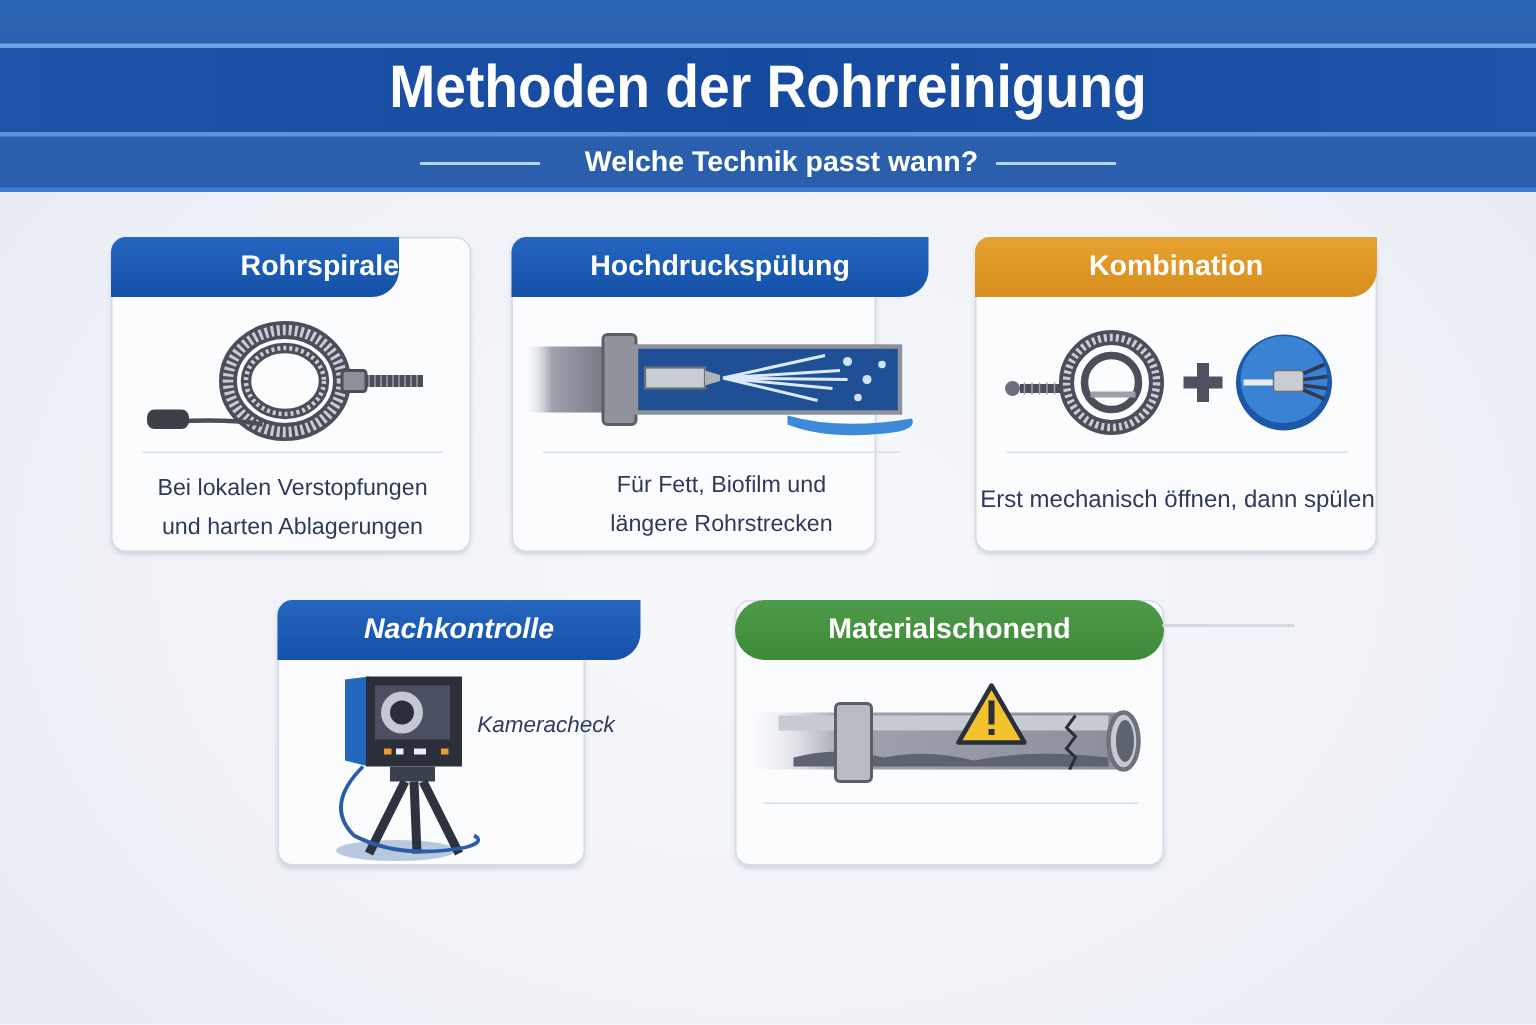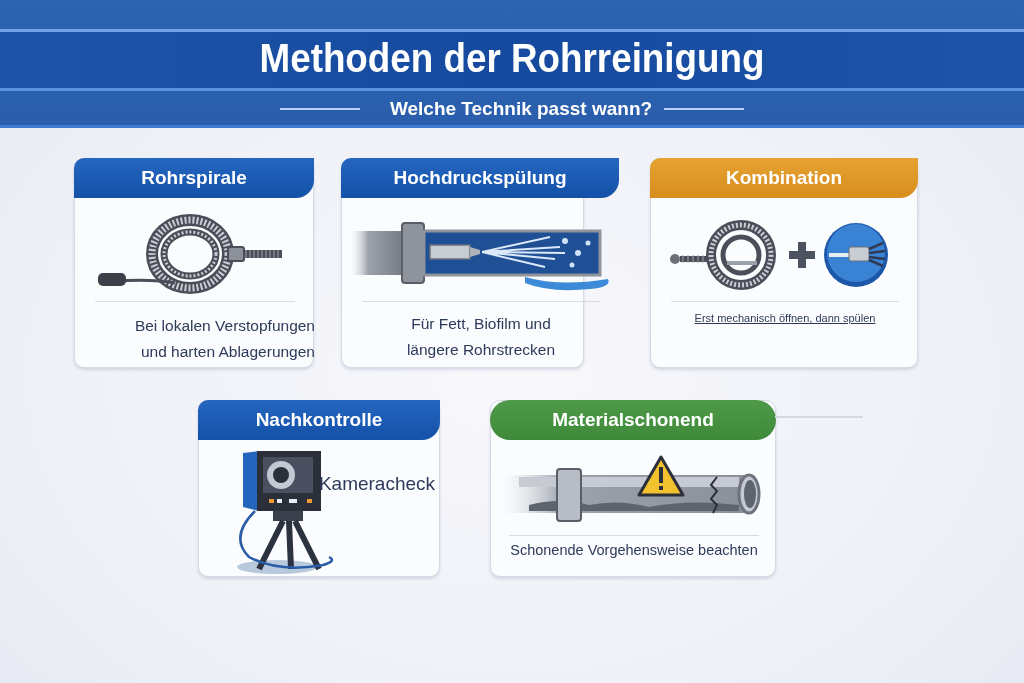--- a/index.html
+++ b/index.html
@@ -68,36 +68,36 @@
   <div class="bottom-edge"></div>
 </div>
 <div class="main-title">Methoden der Rohrreinigung</div>
 <div class="subtitle-wrap">
   <div class="subtitle-rule"></div>
   <div class="subtitle">Welche Technik passt wann?</div>
   <div class="subtitle-rule"></div>
 </div>
 
 <div class="card" style="left:74px; top:158px; width:240px; height:210px;">
-  <div class="card-header hdr-blue" style="width:240px;">
+  <div class="card-header hdr-blue" style="width:192px;justify-content:flex-end;">
     <span>Rohrspirale</span>
   </div>
   <svg class="illus" width="200" height="90" style="left:20px; top:50px;" viewBox="0 0 200 90">
     <ellipse cx="95" cy="45" rx="38" ry="34" fill="none" stroke="#4a4e58" stroke-width="12"></ellipse>
     <ellipse cx="95" cy="45" rx="38" ry="34" fill="none" stroke="#c9ccd3" stroke-width="7" stroke-dasharray="2 2"></ellipse>
     <ellipse cx="95" cy="45" rx="26" ry="22" fill="none" stroke="#4a4e58" stroke-width="7"></ellipse>
     <ellipse cx="95" cy="45" rx="26" ry="22" fill="none" stroke="#c9ccd3" stroke-width="3" stroke-dasharray="2 2"></ellipse>
     <path d="M 20 72 Q 60 70 80 74" stroke="#4a4e58" stroke-width="3" fill="none"></path>
     <rect x="3" y="64" width="28" height="13" rx="5" fill="#3c4048"></rect>
     <rect x="133" y="38" width="16" height="14" rx="2" fill="#8c9099" stroke="#4a4e58" stroke-width="2"></rect>
     <rect x="149" y="41" width="38" height="8" fill="#4a4e58"></rect>
     <path d="M151 41 v8 M155 41 v8 M159 41 v8 M163 41 v8 M167 41 v8 M171 41 v8 M175 41 v8 M179 41 v8 M183 41 v8" stroke="#9aa0aa" stroke-width="1"></path>
   </svg>
   <div class="card-divider" style="left:20px; top:142px; width:200px;"></div>
-  <div class="card-desc" style="left:0; top:154px; width:240px;text-align:right;">
+  <div class="card-desc" style="left:0; top:154px; width:240px;">
     <div>Bei lokalen Verstopfungen</div>
     <div>und harten Ablagerungen</div>
   </div>
 </div>
 
 <div class="card" style="left:341px; top:158px; width:243px; height:210px;">
   <div class="card-header hdr-blue" style="width:278px;">
     <span>Hochdruckspülung</span>
   </div>
   <svg class="illus" width="262" height="90" style="left:8px; top:50px;" viewBox="0 0 262 90">
@@ -141,45 +141,45 @@
     <path d="M22 40 v8 M27 40 v8 M32 40 v8 M37 40 v8 M42 40 v8" stroke="#9aa0aa" stroke-width="1"></path>
     <rect x="128" y="36" width="26" height="8" fill="#4c5260"></rect>
     <rect x="137" y="27" width="8" height="26" fill="#4c5260"></rect>
     <circle cx="195" cy="40" r="32" fill="#1d58a8"></circle>
     <circle cx="195" cy="38" r="29" fill="#3a82d4"></circle>
     <rect x="168" y="38" width="22" height="4" fill="#e8ecf2"></rect>
     <rect x="188" y="32" width="20" height="14" rx="2" fill="#c8ccd3" stroke="#6c7079" stroke-width="1"></rect>
     <path d="M208 34 l14 -6 M208 38 l16 -2 M208 42 l16 2 M208 45 l14 6" stroke="#2f3a55" stroke-width="2.5"></path>
   </svg>
   <div class="card-divider" style="left:20px; top:142px; width:228px;"></div>
-  <div class="card-desc" style="left:0; top:146px; width:268px; font-size:11px;text-decoration:underline;">
+  <div class="card-desc" style="left:0; top:162px; width:268px; font-size:16px;">
     <div>Erst mechanisch öffnen, dann spülen</div>
   </div>
 </div>
 
-<div class="card" style="left:198px; top:400px; width:242px; height:177px;">
+<div class="card" style="left:185px; top:400px; width:205px; height:177px;font-style:italic;">
   <div class="card-header hdr-blue" style="width:242px;">
     <span>Nachkontrolle</span>
   </div>
   <svg class="illus" width="120" height="130" style="left:20px; top:46px;" viewBox="0 0 120 130">
     <ellipse cx="58" cy="120" rx="40" ry="7" fill="#b8c8dd"></ellipse>
     <polygon points="24,6 40,4 40,64 24,60" fill="#2466be"></polygon>
     <rect x="38" y="4" width="64" height="60" fill="#2a2f3a"></rect>
     <rect x="44" y="10" width="50" height="36" fill="#4a5060"></rect>
     <circle cx="62" cy="28" r="14" fill="#c3c8d2"></circle>
     <circle cx="62" cy="28" r="8" fill="#2a2f3a"></circle>
     <rect x="50" y="52" width="5" height="4" fill="#f09a34"></rect>
     <rect x="58" y="52" width="5" height="4" fill="#e7eef7"></rect>
     <rect x="70" y="52" width="8" height="4" fill="#e7eef7"></rect>
     <rect x="88" y="52" width="5" height="4" fill="#f09a34"></rect>
     <rect x="54" y="64" width="30" height="10" fill="#3a404c"></rect>
     <path d="M64 74 L 40 122 M70 74 L 72 122 M76 74 L 100 122" stroke="#2d3240" stroke-width="6"></path>
     <path d="M36 64 Q 10 90 30 110 Q 60 126 104 118 Q 118 114 110 110" stroke="#2a5ca8" stroke-width="2.5" fill="none"></path>
   </svg>
-  <div class="card-desc" style="left:118px; top:70px; width:120px; font-size:19px; line-height:26px;">
+  <div class="card-desc" style="left:118px; top:70px; width:120px; font-size:15px; line-height:26px;">
     <div>Kameracheck</div>
   </div>
 </div>
 
 <div class="card" style="left:490px; top:400px; width:286px; height:177px;">
   <div class="card-header hdr-green" style="width:286px;">
     <span>Materialschonend</span>
   </div>
   <svg class="illus" width="270" height="80" style="left:8px; top:46px;" viewBox="0 0 270 80">
     <defs>
@@ -194,18 +194,15 @@
     <path d="M30 58 Q 60 50 90 58 Q 120 52 150 60 Q 190 52 240 58 L 240 64 L 30 64 Z" fill="#5d6470"></path>
     <rect x="58" y="22" width="24" height="52" rx="3" fill="#b8bcc4" stroke="#5a5e66" stroke-width="2"></rect>
     <ellipse cx="250" cy="47" rx="10" ry="19" fill="#c6cad2" stroke="#6d727c" stroke-width="3"></ellipse>
     <ellipse cx="251" cy="47" rx="6" ry="14" fill="#5d6470"></ellipse>
     <path d="M218 30 l -6 8 l 6 6 l -6 8 l 6 6 l -4 8" stroke="#2a2f3a" stroke-width="2" fill="none"></path>
     <polygon points="162,10 140,48 184,48" fill="#f2c12e" stroke="#2a2f3a" stroke-width="3" stroke-linejoin="round"></polygon>
     <rect x="160" y="20" width="4" height="16" fill="#2a2f3a"></rect>
     <rect x="160" y="39" width="4" height="4" fill="#2a2f3a"></rect>
   </svg>
   <div class="card-divider" style="left:18px; top:134px; width:250px;"></div>
-  <div class="card-desc" style="left:0; top:136px; width:286px; font-size:14.5px;">
-    <div>Schonende Vorgehensweise beachten</div>
-  </div>
 </div>
 
 <div class="sep-line"></div>
 
 </body></html>

